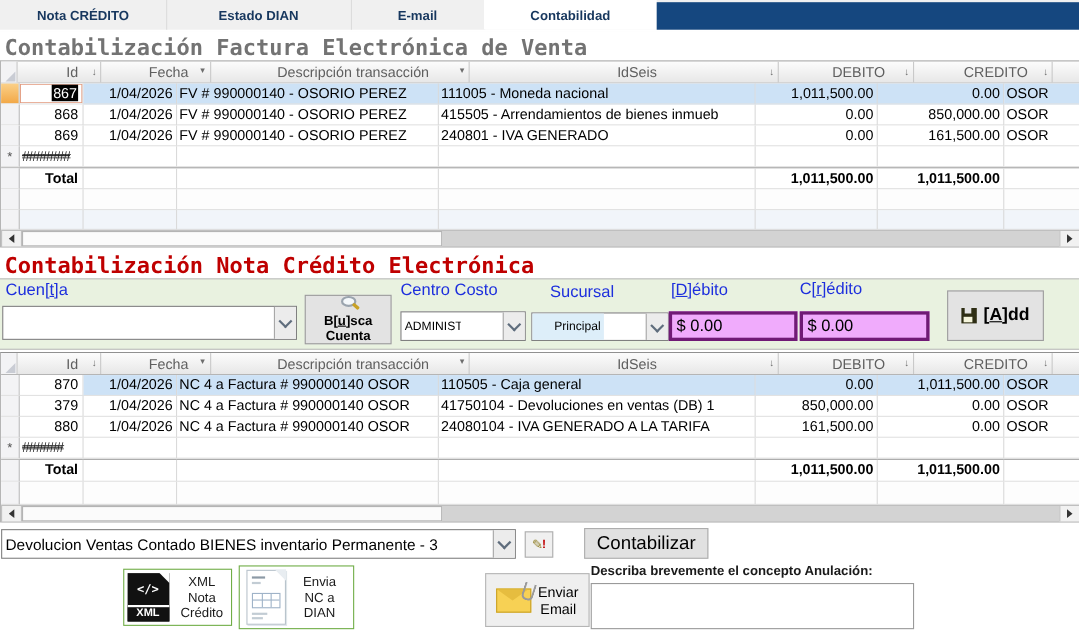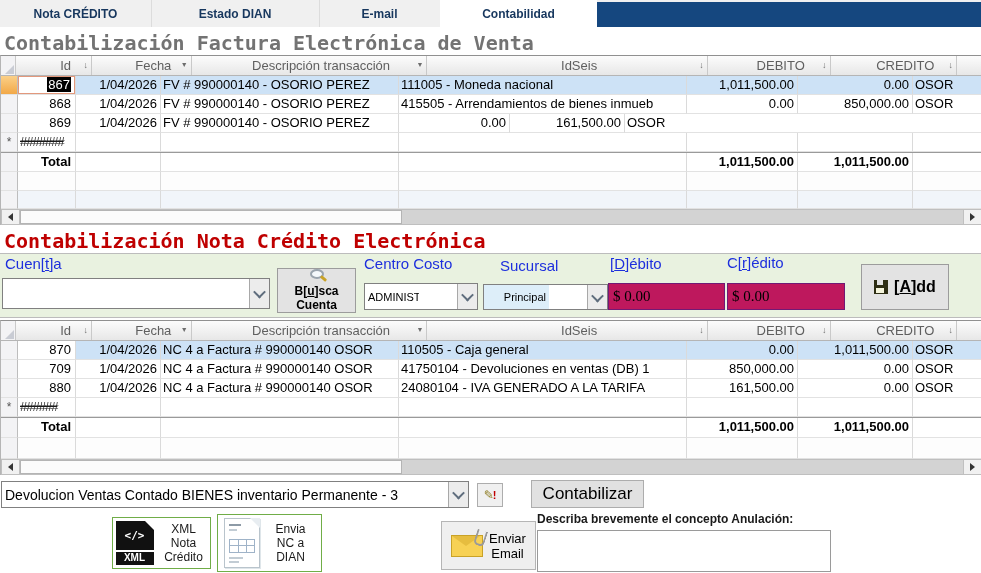--- a/index.html
+++ b/index.html
@@ -55,21 +55,21 @@
   .tri-r{border-width:4px 0 4px 5px;border-color:transparent transparent transparent #333;}
   .sb-thumb{position:absolute;left:18px;top:0;width:382px;height:14px;background:#fbfbfb;border:1px solid #b4b4b4;box-sizing:border-box;}
   
   .panel{left:0;top:253px;width:981px;height:65px;background:#e9f2e0;border-top:1px solid #bcbcbc;border-bottom:1px solid #bcbcbc;box-sizing:border-box;}
   .blabel{position:absolute;color:#1d2fdd;font-size:15px;white-space:nowrap;}
   .hk{text-decoration:underline;}
   .combo{position:absolute;background:#fff;border:1px solid #808080;box-sizing:border-box;display:flex;gap:38px;}
   .combo .val{flex:1;font-size:12px;padding:2px 3px;white-space:nowrap;overflow:hidden;display:flex;align-items:center;}
   .combo .arrow{width:19px;background:#ececec;border-left:1px solid #a8a8a8;display:flex;align-items:center;justify-content:center;}
   .chev{width:7px;height:7px;border-right:2px solid #5f6d7d;border-bottom:2px solid #5f6d7d;transform:rotate(45deg) translate(-1px,-1px);}
-  .tbox{position:absolute;background:#be185d;border:1px solid #701a75;box-sizing:border-box;font-size:15px;padding:2px 4px;font-family:Liberation Serif, serif;}
+  .tbox{position:absolute;background:#f0abfc;border:3px solid #701a75;box-sizing:border-box;font-size:15px;padding:2px 4px;font-family:Liberation Sans, sans-serif;}
   .btn{position:absolute;background:#e3e3e3;border:1px solid #9c9c9c;box-sizing:border-box;display:flex;align-items:center;justify-content:center;cursor:default;}
   .btn-bold{font-weight:bold;}
   
   .lens{width:10px;height:10px;border:2px solid #9aa4ae;border-radius:50%;position:relative;background:#f4f8fb;}
   .lens::after{content:"";position:absolute;width:7px;height:3px;background:#c9a227;transform:rotate(40deg);bottom:-3px;right:-5px;border-radius:1px;}
   
   .floppy{width:14px;height:14px;background:#2e2e14;position:relative;margin-right:6px;}
   .floppy::before{content:"";position:absolute;left:3px;top:0;width:6px;height:5px;background:#e3e3e3;}
   .floppy::after{content:"";position:absolute;left:2px;bottom:1px;width:8px;height:5px;background:#f5f5dc;}
   
@@ -172,20 +172,21 @@
     <div class="t-cell c-deb">0.00</div>
     <div class="t-cell c-cred">850,000.00</div>
     <div class="t-cell c-ter">OSOR</div>
   </div>
 
   <div class="t-row">
     <div class="t-cell c-sel"></div>
     <div class="t-cell c-id">869</div>
     <div class="t-cell c-fecha">1/04/2026</div>
     <div class="t-cell c-desc">FV # 990000140 - OSORIO PEREZ</div>
+    <div class="t-cell c-idseis">240801 - IVA GENERADO</div>
     <div class="t-cell c-deb">0.00</div>
     <div class="t-cell c-cred">161,500.00</div>
     <div class="t-cell c-ter">OSOR</div>
   </div>
 
   <div class="t-row newrow">
     <div class="t-cell c-sel">*</div>
     <div class="t-cell c-id">#######</div>
     <div class="t-cell c-fecha"></div>
     <div class="t-cell c-desc"></div>
@@ -323,21 +324,21 @@
     <div class="t-cell c-fecha">1/04/2026</div>
     <div class="t-cell c-desc">NC 4 a Factura # 990000140 OSOR</div>
     <div class="t-cell c-idseis">110505 - Caja general</div>
     <div class="t-cell c-deb">0.00</div>
     <div class="t-cell c-cred">1,011,500.00</div>
     <div class="t-cell c-ter">OSOR</div>
   </div>
 
   <div class="t-row">
     <div class="t-cell c-sel"></div>
-    <div class="t-cell c-id">709</div>
+    <div class="t-cell c-id">379</div>
     <div class="t-cell c-fecha">1/04/2026</div>
     <div class="t-cell c-desc">NC 4 a Factura # 990000140 OSOR</div>
     <div class="t-cell c-idseis">41750104 - Devoluciones  en ventas (DB) 1</div>
     <div class="t-cell c-deb">850,000.00</div>
     <div class="t-cell c-cred">0.00</div>
     <div class="t-cell c-ter">OSOR</div>
   </div>
 
   <div class="t-row">
     <div class="t-cell c-sel"></div>

